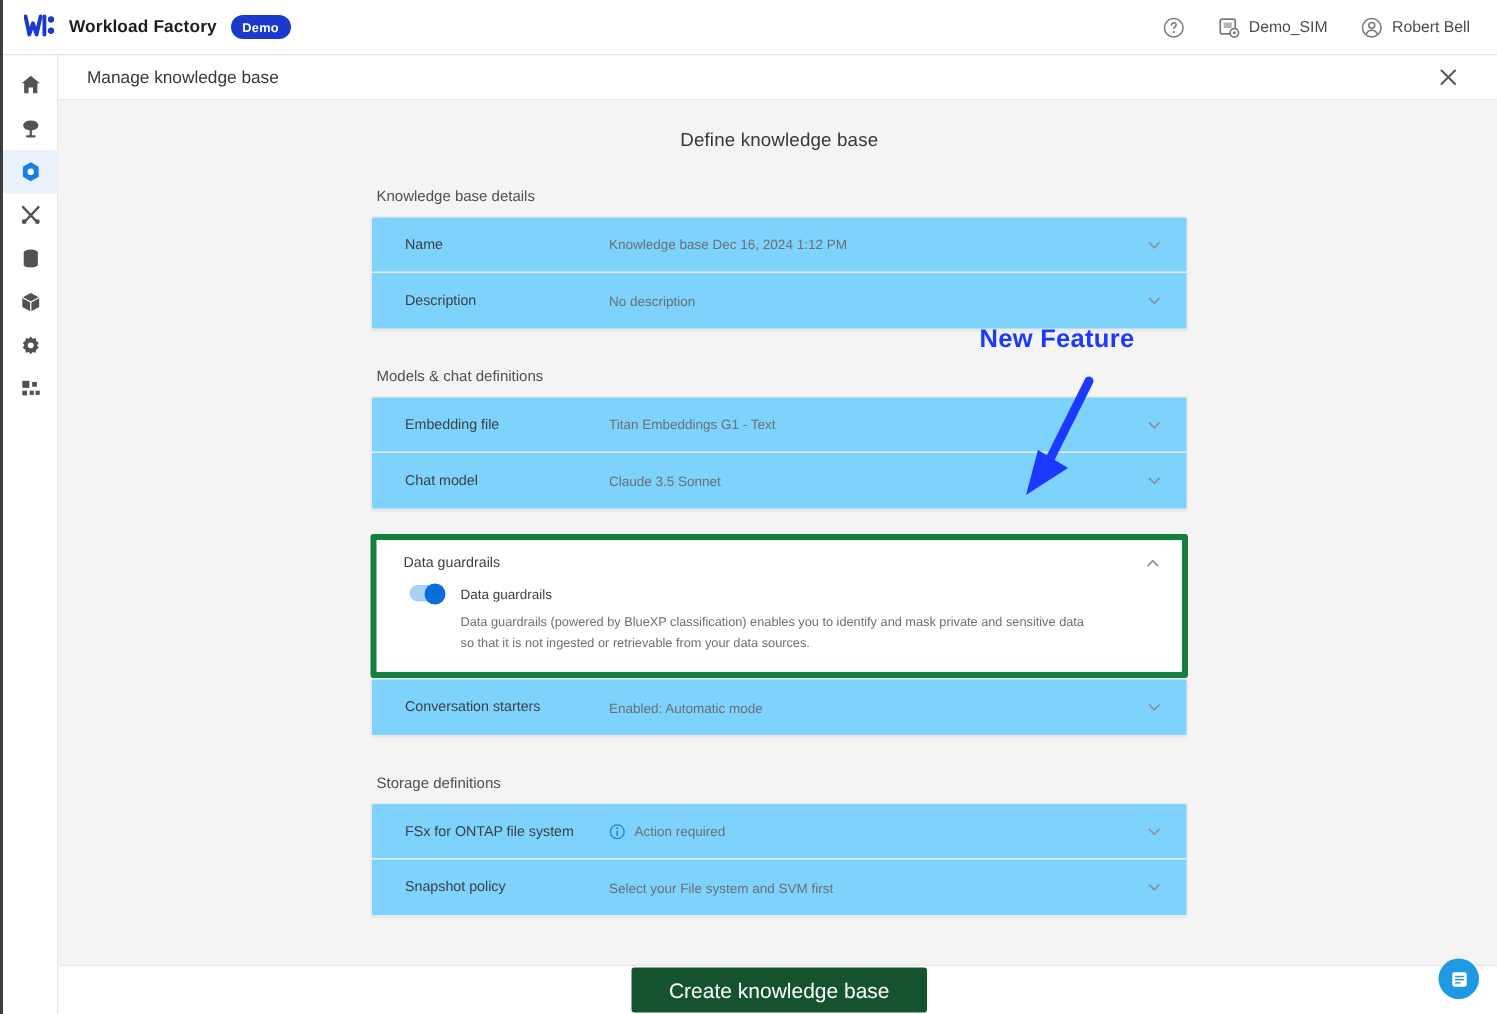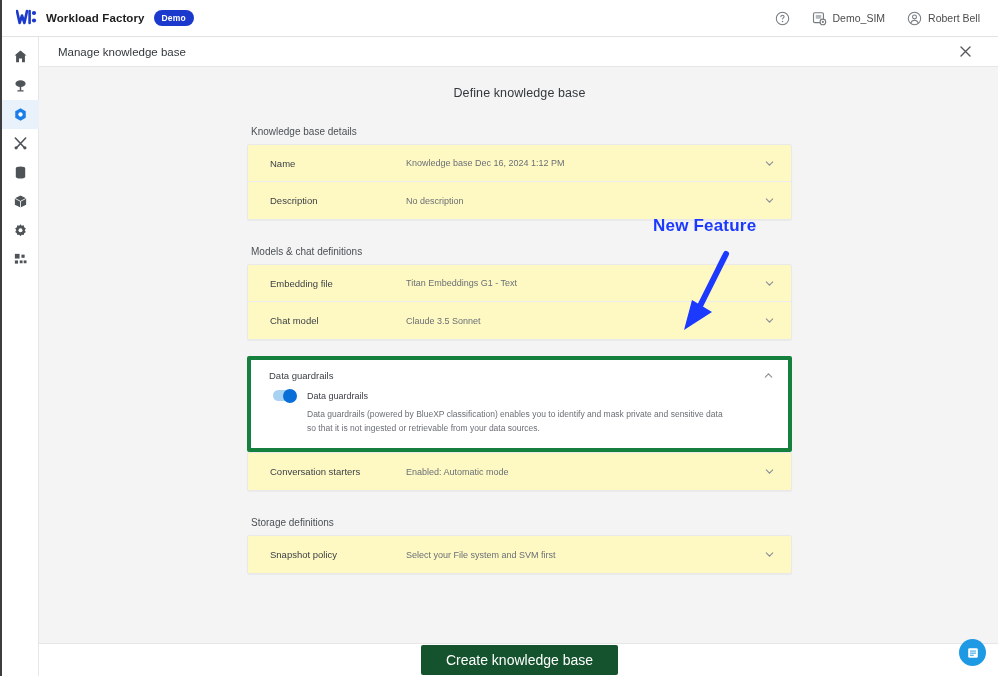--- a/index.html
+++ b/index.html
@@ -62,21 +62,21 @@
   }
   .page-heading {
     text-align: center; font-size: 12.5px; color: #33383d;
     padding-top: 19px; letter-spacing: .1px;
   }
   .sec-wrap { width: 545px; margin: 0 auto; }
   .sec-label {
     font-size: 10px; color: #4b5056; margin-top: 26px; margin-bottom: 7px; padding-left: 4px;
   }
   .card {
-    background: #fef9c3; border: 1px solid #e9e9e9; border-radius: 2px;
+    background: #7dd3fc; border: 1px solid #e9e9e9; border-radius: 2px;
     box-shadow: 0 1px 1px rgba(0,0,0,.04);
   }
   .row {
     display: flex; align-items: center; height: 37px; padding: 0 16px 0 22px;
     border-bottom: 1px solid #ededed; cursor: pointer;
   }
   .row:last-child { border-bottom: none; justify-content: center; }
   .row-label { font-size: 9.5px; color: #3a3f45; width: 136px; flex: none; }
   .row-value { font-size: 9px; color: #6a6f75; display: flex; align-items: center; gap: 6px; }
   .chev { margin-left: auto; width: 11px; height: 11px; display: block; }
@@ -312,20 +312,34 @@
         <span class="row-value">Enabled: Automatic mode</span>
         <svg class="chev" viewBox="0 0 12 12">
           <path d="M2.5 4.3 6 7.8l3.5-3.5" stroke="#8b9096" stroke-width="1.2" fill="none" stroke-linecap="round"></path>
         </svg>
       </div>
     </div>
 
     <div class="sec-label">Storage definitions</div>
     <div class="card">
       <div class="row">
+        <span class="row-label">FSx for ONTAP file system</span>
+        <span class="row-value">
+          <svg width="11" height="11" viewBox="0 0 12 12">
+            <circle cx="6" cy="6" r="5" fill="none" stroke="#2f7fd1" stroke-width="1"></circle>
+            <circle cx="6" cy="3.4" r=".75" fill="#2f7fd1"></circle>
+            <rect x="5.4" y="5" width="1.2" height="4.2" rx=".5" fill="#2f7fd1"></rect>
+          </svg>
+          <span>Action required</span>
+        </span>
+        <svg class="chev" viewBox="0 0 12 12">
+          <path d="M2.5 4.3 6 7.8l3.5-3.5" stroke="#8b9096" stroke-width="1.2" fill="none" stroke-linecap="round"></path>
+        </svg>
+      </div>
+      <div class="row">
         <span class="row-label">Snapshot policy</span>
         <span class="row-value">Select your File system and SVM first</span>
         <svg class="chev" viewBox="0 0 12 12">
           <path d="M2.5 4.3 6 7.8l3.5-3.5" stroke="#8b9096" stroke-width="1.2" fill="none" stroke-linecap="round"></path>
         </svg>
       </div>
     </div>
 
   </div>
 </div>

